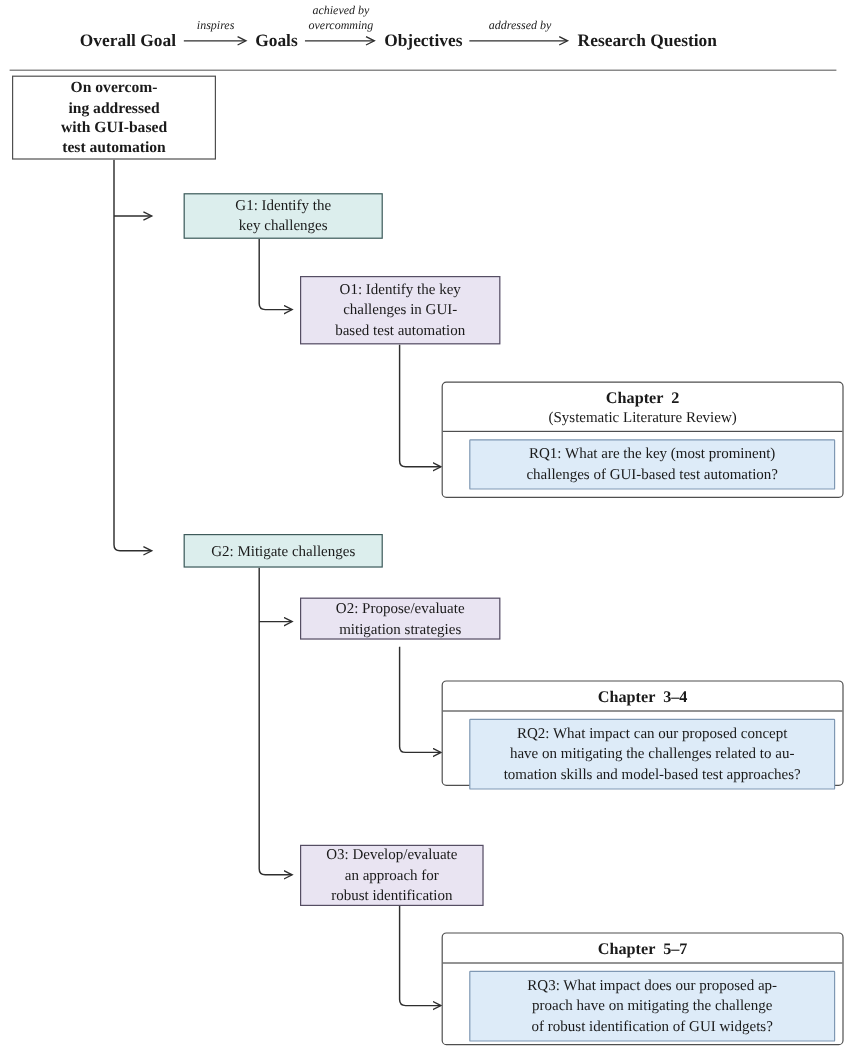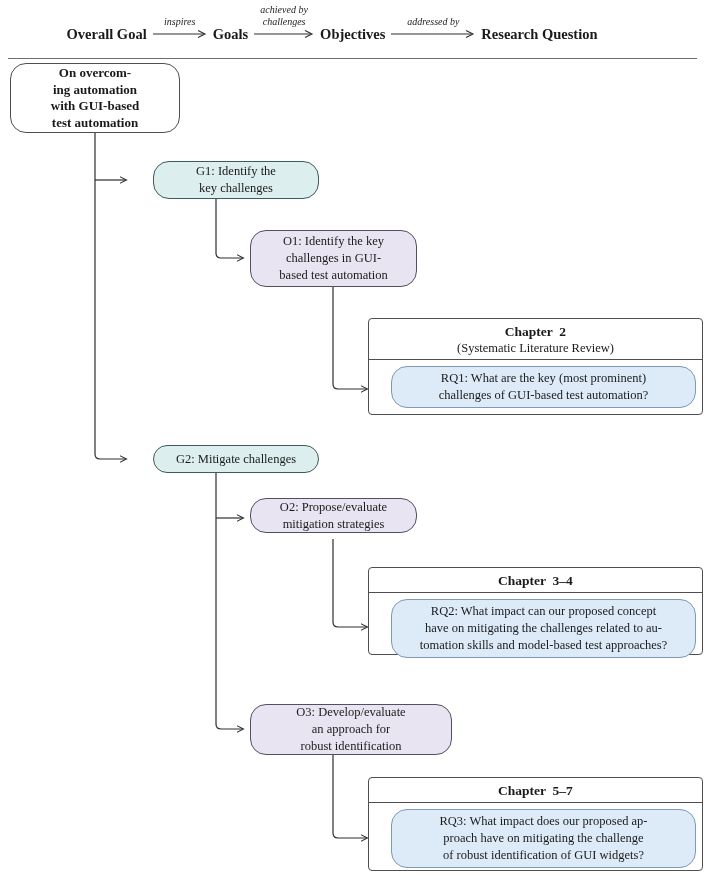--- a/index.html
+++ b/index.html
@@ -24,56 +24,56 @@
   .sep-line{
     position:absolute;top:58px;left:8px;width:689px;height:0;
     border-top:1.3px solid #6e6e6e;
   }
   
   .node{
     position:absolute;
     display:flex;flex-direction:column;justify-content:center;align-items:center;
     text-align:left;
     font-size:12.5px;line-height:17px;
-    border-radius:16px;
+    border-radius:0;
     box-sizing:border-box;
     background:#fff;
   }
   .node div{white-space:nowrap;}
   .root-box{
     left:10px;top:63px;width:170px;height:70px;
     border:1.3px solid #4f4f4f;
     font-weight:bold;font-size:13px;line-height:16.5px;
   }
   .goal{background:#dceeed;border:1.2px solid #3e5a5a;margin-left:20px;}
   .objective{background:#e9e4f2;border:1.2px solid #554e63;}
   #g1{left:133px;top:161px;width:166px;height:38px;}
   #g2{left:133px;top:445px;width:166px;height:28px;}
   #o1{left:250px;top:230px;width:167px;height:57px;}
   #o2{left:250px;top:498px;width:167px;height:35px;}
-  #o3{left:250px;top:704px;width:202px;height:51px;}
+  #o3{left:250px;top:704px;width:153px;height:51px;}
   
   .chapter{
     position:absolute;left:368px;width:335px;
     background:#ffffff;border:1.2px solid #4f4f4f;border-radius:4px;
     box-sizing:border-box;
   }
   #ch2{top:318px;height:97px;}
   #ch34{top:567px;height:88px;}
   #ch57{top:777px;height:94px;}
   .ch-head{
     text-align:center;padding:4px 0 3px 0;
     border-bottom:1.2px solid #4f4f4f;
   }
   .ch-title{font-weight:bold;font-size:13.5px;line-height:17px;white-space:pre;}
   .ch-subtitle{font-size:12.5px;line-height:16px;white-space:nowrap;}
   .rq-box{
     margin:6px 6px 4px 22px;
     padding:3px 4px;
-    background:#ddebf8;border:1.2px solid #7f98b3;border-radius:16px;
+    background:#ddebf8;border:1.2px solid #7f98b3;border-radius:1px;
     text-align:center;font-size:12.5px;line-height:17px;
   }
   .rq-box div{white-space:nowrap;}
   
   #connectors{position:absolute;left:0;top:0;pointer-events:none;}
 </style>
 </head>
 <body>
 
 <div id="canvas">
@@ -83,21 +83,21 @@
     <span class="arrow-block">
       <span class="arrow-label">inspires</span>
       <svg class="arrow-svg" width="54" height="10" viewBox="0 0 54 10">
         <path d="M0 5 H51" stroke="#2e2e2e" stroke-width="1.1" fill="none"></path>
         <path d="M45 1.5 L52 5 L45 8.5" stroke="#2e2e2e" stroke-width="1.1" fill="none"></path>
       </svg>
     </span>
     <span class="word">Goals</span>
     <span class="arrow-block">
       <span class="arrow-label">achieved by</span>
-      <span class="arrow-label">challenges</span>
+      <span class="arrow-label">overcomming</span>
       <svg class="arrow-svg" width="60" height="10" viewBox="0 0 60 10">
         <path d="M0 5 H57" stroke="#2e2e2e" stroke-width="1.1" fill="none"></path>
         <path d="M51 1.5 L58 5 L51 8.5" stroke="#2e2e2e" stroke-width="1.1" fill="none"></path>
       </svg>
     </span>
     <span class="word">Objectives</span>
     <span class="arrow-block">
       <span class="arrow-label">addressed by</span>
       <svg class="arrow-svg" width="84" height="10" viewBox="0 0 84 10">
         <path d="M0 5 H81" stroke="#2e2e2e" stroke-width="1.1" fill="none"></path>
@@ -122,21 +122,21 @@
       <path d="M333 287 V384 Q333 389 338 389 H367" marker-end="url(#vArrow)"></path>
       <path d="M216 473 V724 Q216 729 221 729 H243" marker-end="url(#vArrow)"></path>
       <path d="M216 518 H243" marker-end="url(#vArrow)"></path>
       <path d="M333 539 V622 Q333 627 338 627 H367" marker-end="url(#vArrow)"></path>
       <path d="M333 755 V833 Q333 838 338 838 H367" marker-end="url(#vArrow)"></path>
     </g>
   </svg>
 
   <div class="node root-box">
     <div>On overcom-</div>
-    <div>ing automation</div>
+    <div>ing addressed</div>
     <div>with GUI-based</div>
     <div>test automation</div>
   </div>
 
   <div class="node goal" id="g1">
     <div>G1: Identify the</div>
     <div>key challenges</div>
   </div>
   <div class="node goal" id="g2">
     <div>G2: Mitigate challenges</div>

